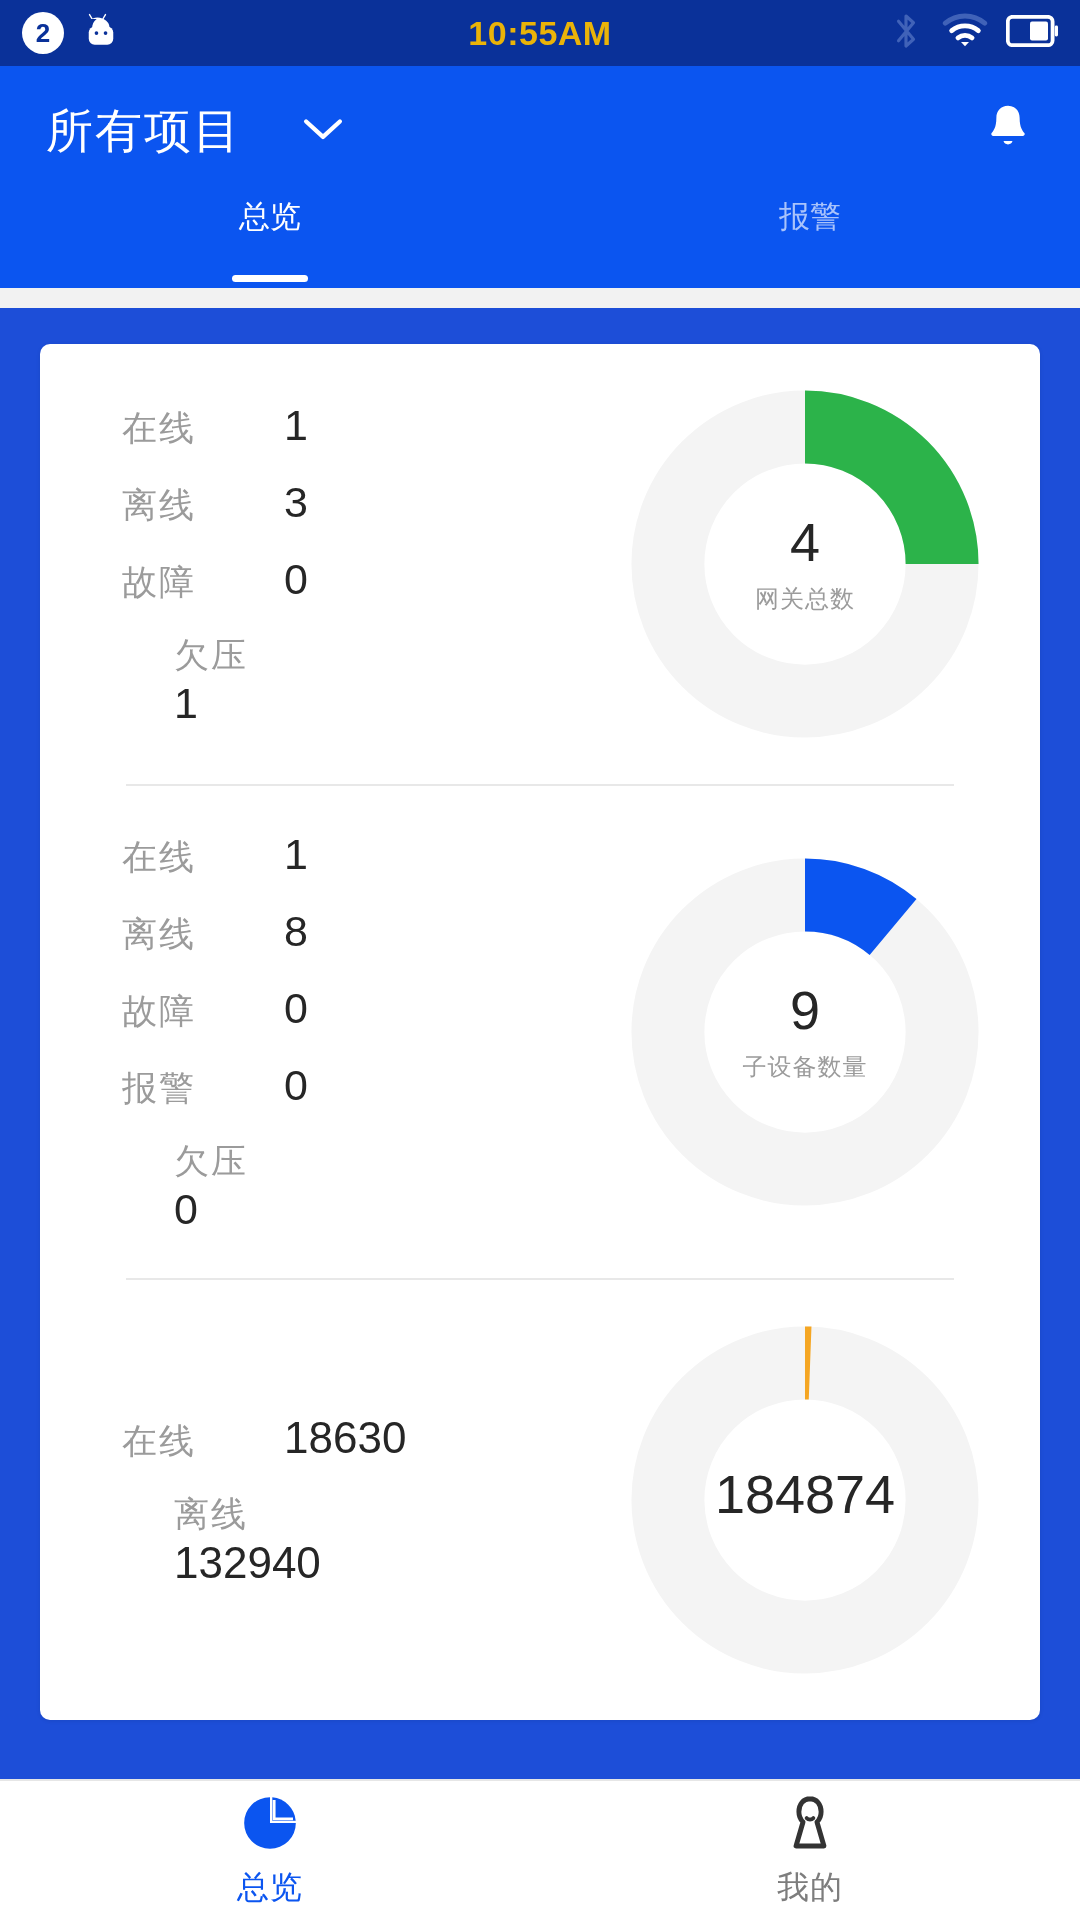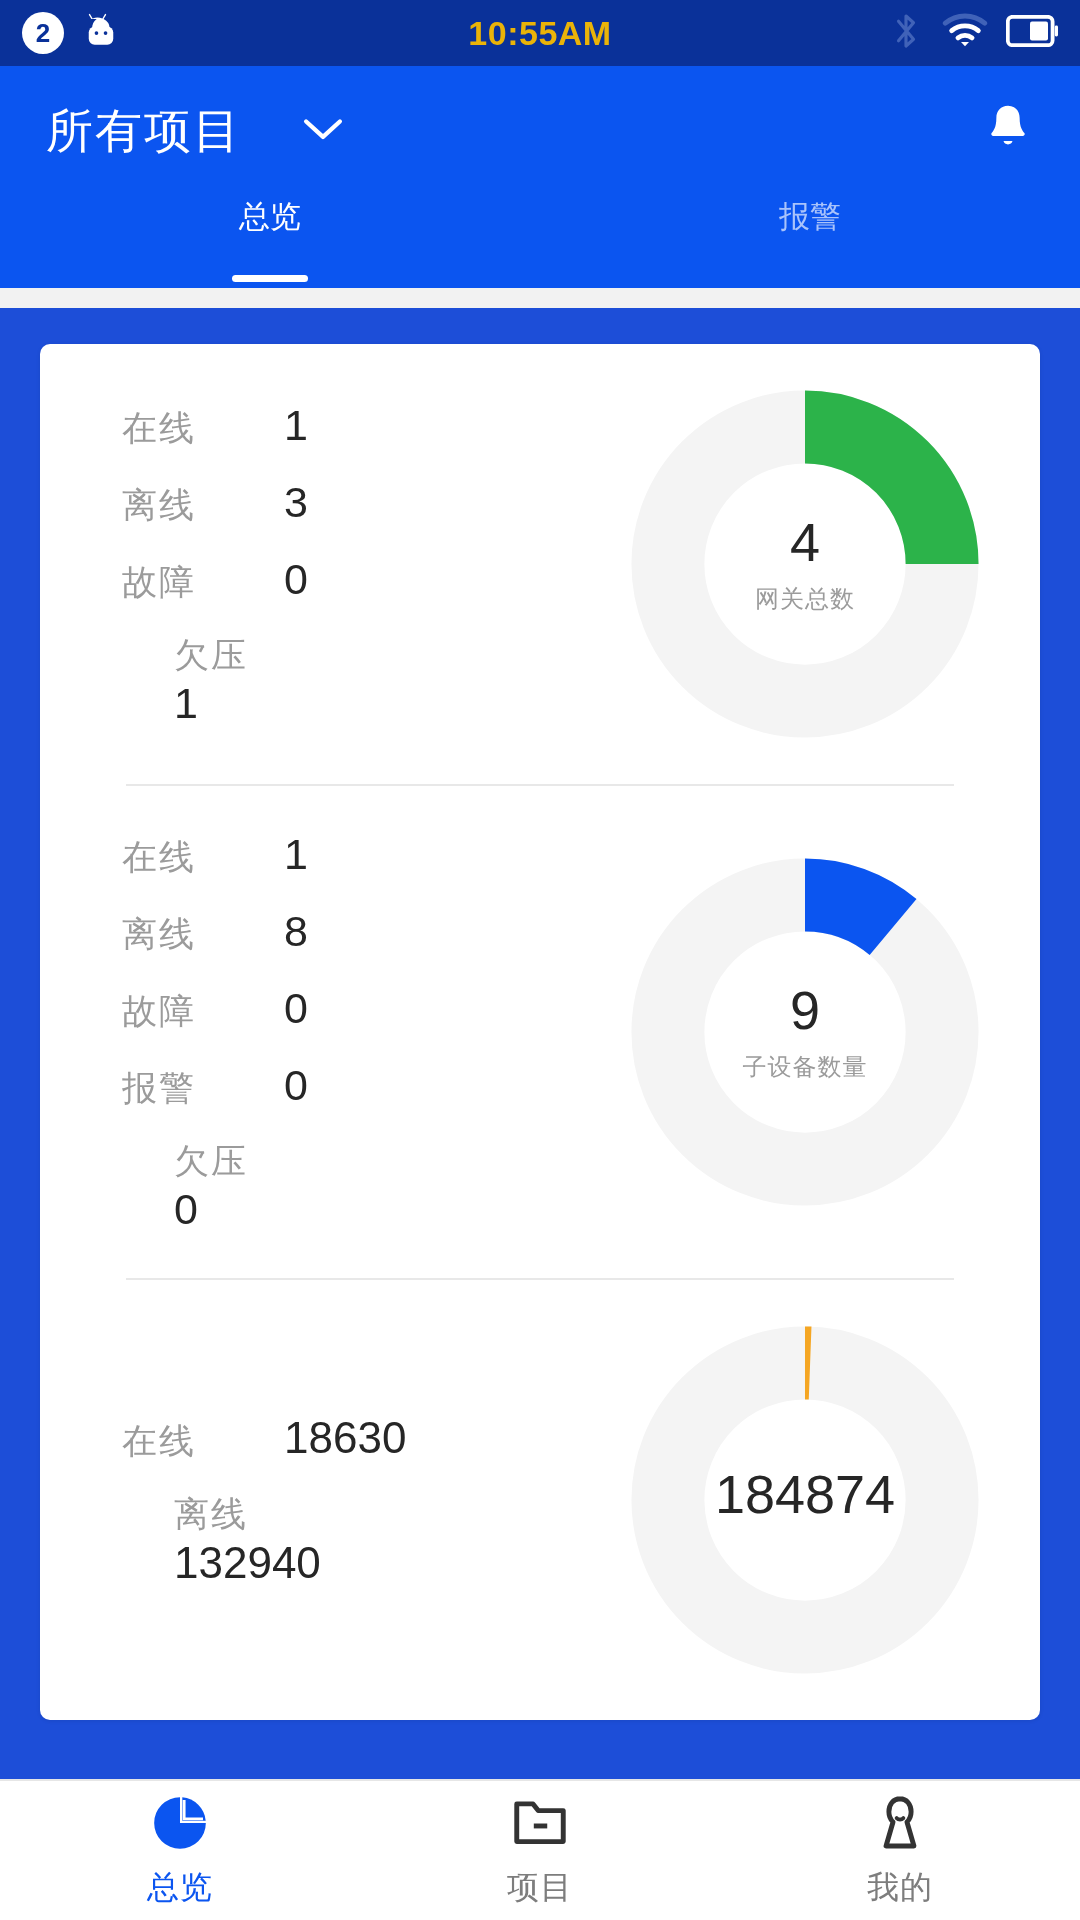--- a/index.html
+++ b/index.html
@@ -280,29 +280,20 @@
     <span class="nav-icon">
       <svg width="62" height="62" viewBox="0 0 24 24">
         <path d="M12 2a10 10 0 1 0 10 10h-10z" fill="#0b55f0"></path>
         <path d="M12.9 2.05V11.1H21.95A10 10 0 0 0 12.9 2.05z" fill="#0b55f0"></path>
         <path d="M13.6 3.1v7.3h7.3" fill="none" stroke="#ffffff" stroke-width="1.1"></path>
       </svg>
     </span>
     <span class="nav-label">总览</span>
   </div>
 
-  <div class="nav-item">
-    <span class="nav-icon">
-      <svg width="62" height="62" viewBox="0 0 24 24">
-        <path d="M3 4.6h6.3l2 2.6H21v12H3z" fill="none" stroke="#333333" stroke-width="1.9" stroke-linejoin="round"></path>
-        <rect x="9.6" y="12.2" width="5.2" height="1.9" fill="#333333"></rect>
-      </svg>
-    </span>
-    <span class="nav-label">项目</span>
-  </div>
 
 
   <div class="nav-item">
     <span class="nav-icon">
       <svg width="62" height="62" viewBox="0 0 24 24">
         <path d="M12 2.6c-2.6 0-4.3 2.2-4.3 5 0 2 .9 3.3 1.6 4L6.6 20.9h10.8l-2.7-9.3c.7-.7 1.6-2 1.6-4 0-2.8-1.7-5-4.3-5z" fill="none" stroke="#333333" stroke-width="1.9" stroke-linejoin="round"></path>
         <path d="M10.7 10.1a1.8 1.8 0 0 0 2.6 0" fill="none" stroke="#333333" stroke-width="1.5" stroke-linecap="round"></path>
       </svg>
     </span>
     <span class="nav-label">我的</span>

